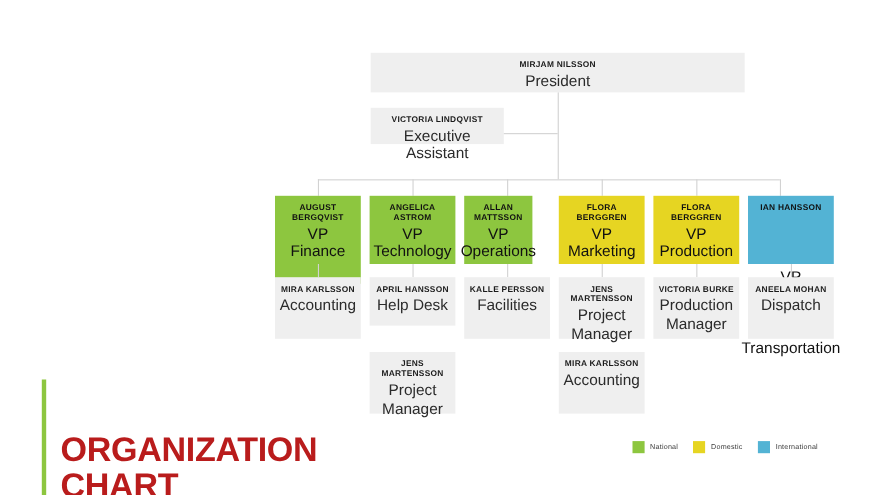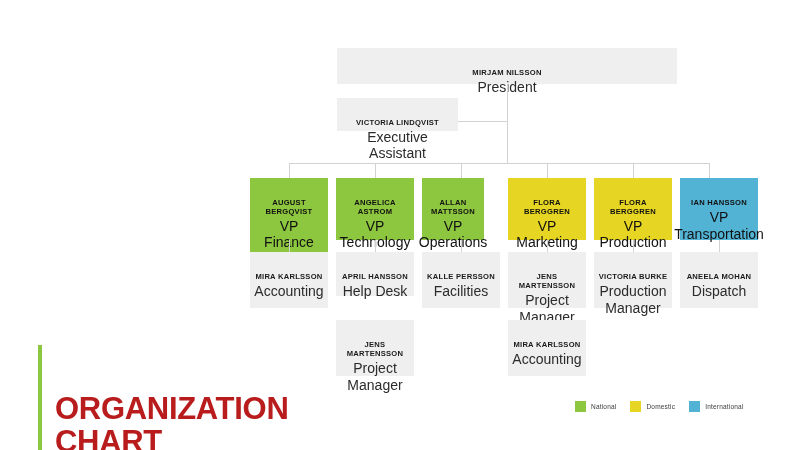--- a/index.html
+++ b/index.html
@@ -21,21 +21,21 @@
     background: #ffffff;
   }
 
   
   .node {
     position: absolute;
     display: flex;
     flex-direction: column;
     align-items: center;
     justify-content: flex-start;
-    padding: 21px 4px 4px 4px;
+    padding: 7px 4px 4px 4px;
     text-align: center;
     line-height: 1.18;
   }
   .node .nm {
     font-weight: bold;
     font-size: 7.6px;
     letter-spacing: 0.25px;
     color: #1a1a1a;
     text-transform: uppercase;
   }
@@ -157,21 +157,21 @@
   <div class="node yellow" style="left:508px; top:178px; width:78px; height:62px;">
     <span class="nm">FLORA BERGGREN</span>
     <span class="ti">VP Marketing</span>
   </div>
 
   <div class="node yellow" style="left:594px; top:178px; width:78px; height:62px;">
     <span class="nm">FLORA BERGGREN</span>
     <span class="ti">VP Production</span>
   </div>
 
-  <div class="node blue" style="left:680px; top:178px; width:78px; height:62px;">
+  <div class="node blue" style="left:680px; top:178px; width:78px; height:62px;gap:48px;">
     <span class="nm">IAN HANSSON</span>
     <span class="ti">VP</span>
     <span class="ti">Transportation</span>
   </div>
 
   <div class="conn v" style="left:289px; top:240px; height:12px;"></div>
   <div class="conn v" style="left:375px; top:240px; height:12px;"></div>
   <div class="conn v" style="left:461px; top:240px; height:12px;"></div>
   <div class="conn v" style="left:547px; top:240px; height:12px;"></div>
   <div class="conn v" style="left:633px; top:240px; height:12px;"></div>

